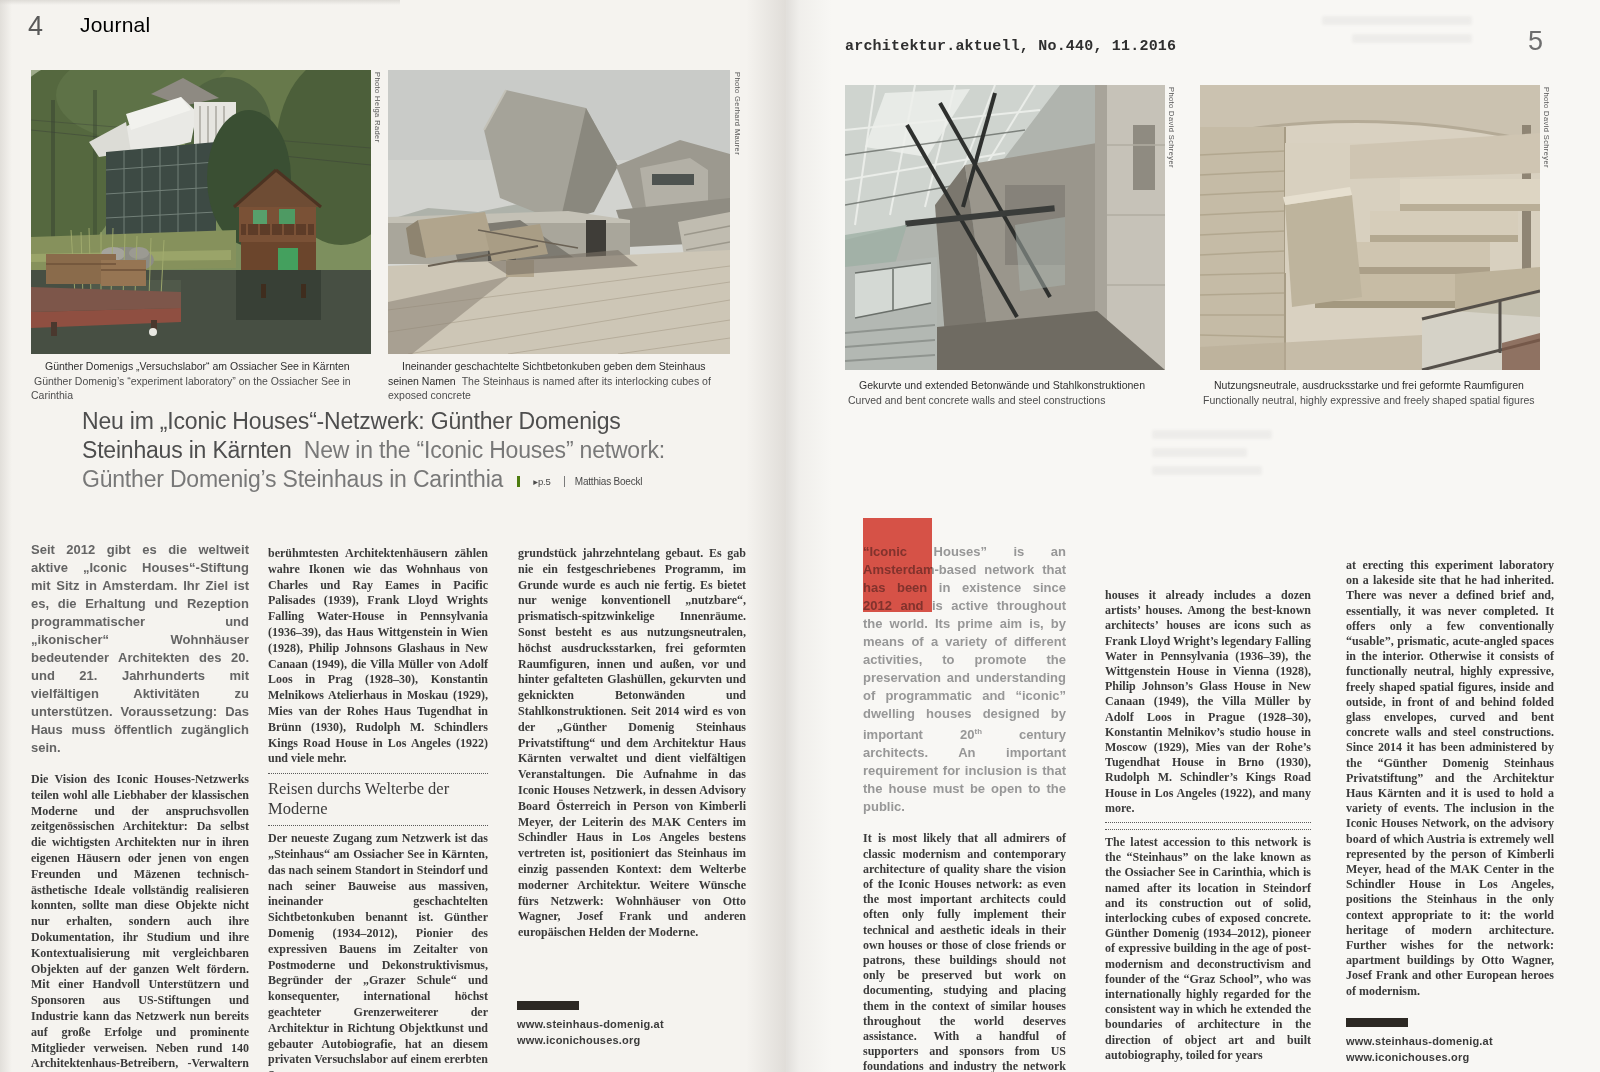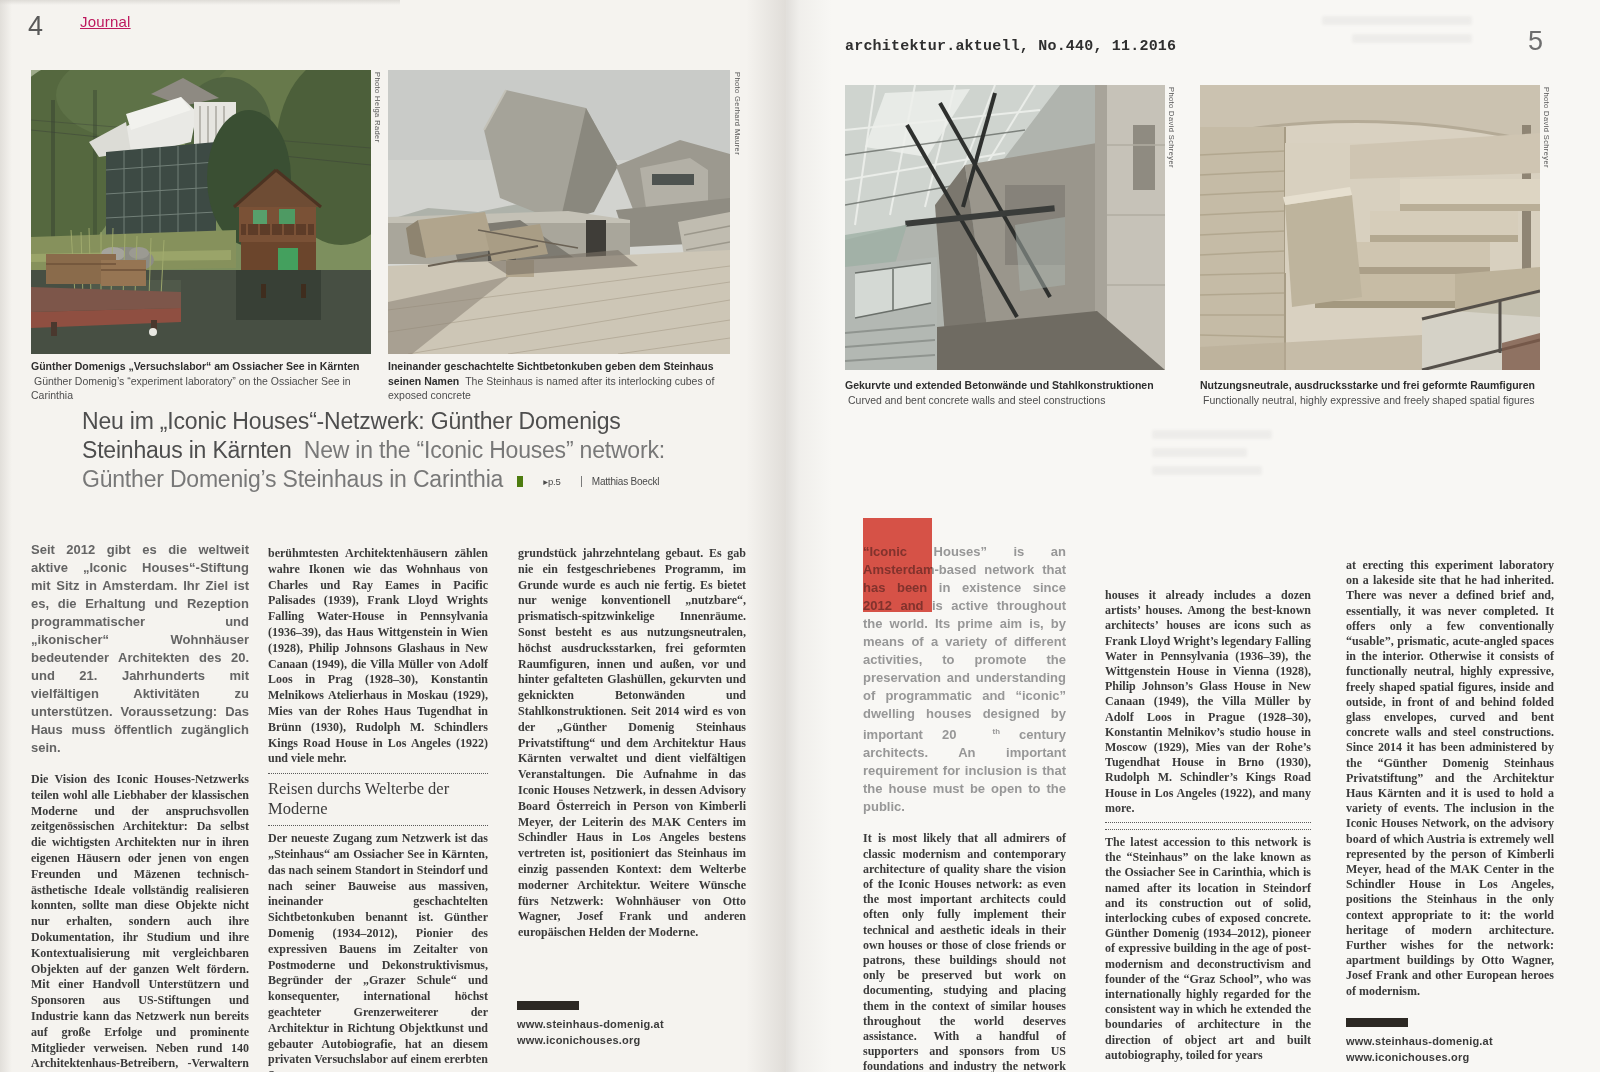--- a/index.html
+++ b/index.html
@@ -6,44 +6,44 @@
   .spread{position:relative;width:1600px;height:1072px;background:#f5f4f0;overflow:hidden;
           font-family:"Liberation Sans",sans-serif;}
   .page-left{position:absolute;left:0;top:0;width:786px;height:1072px;background:#f5f3ef;}
   .page-right{position:absolute;left:786px;top:0;width:814px;height:1072px;background:#f8f7f4;}
   .spine{position:absolute;left:746px;top:0;width:86px;height:1072px;
          background:linear-gradient(to right,rgba(110,102,94,0) 0%,rgba(110,102,94,0.16) 48%,rgba(110,102,94,0.06) 62%,rgba(110,102,94,0) 100%);}
   .edge-l{position:absolute;left:0;top:0;width:12px;height:1072px;background:linear-gradient(to right,#d9d6d1,rgba(217,214,209,0));opacity:.7;}
   .edge-t{position:absolute;left:0;top:0;width:400px;height:5px;background:linear-gradient(to bottom,#d5d2cd,rgba(213,210,205,0));opacity:.7;}
 
   .pagenum{position:absolute;font-size:27px;color:#5a5a5a;font-weight:400;}
-  .section-title{position:absolute;font-size:15px;color:#be185d;letter-spacing:.2px;text-decoration:underline;}
+  .section-title{position:absolute;font-size:21px;color:#000000;letter-spacing:.2px;}
   .issue-line{position:absolute;font-size:15px;font-weight:700;color:#2f2f2f;letter-spacing:.2px;font-family:Liberation Mono, monospace;}
 
   .photo{position:absolute;overflow:hidden;}
   .photo svg{display:block;width:100%;height:100%;}
   .credit{position:absolute;writing-mode:vertical-rl;font-size:7.5px;color:#555;letter-spacing:.4px;}
 
   .caption{position:absolute;font-size:10.5px;line-height:14.5px;color:#4d4d4d;}
-  .cap-de{font-weight:700;color:#2e2e2e;}
+  .cap-de{font-weight:400;color:#2e2e2e;margin-left:14px;}
   .cap-en{font-weight:400;color:#4d4d4d;margin-left:3px;}
 
   .title{position:absolute;font-size:23px;line-height:29px;letter-spacing:-0.2px;}
   .t-de{color:#4e4e4e;}
   .t-en{color:#787878;margin-left:6px;}
-  .t-ref{font-size:9.5px;color:#4a4a4a;border-left:6px solid #4d7c0f;border-right:1px solid #7a7a7a;padding:0 20px;margin-left:8px;vertical-align:2px;}
+  .t-ref{font-size:9.5px;color:#4a4a4a;border-left:3px solid #4d7c0f;border-right:1px solid #7a7a7a;padding:0 13px;margin-left:8px;vertical-align:2px;}
   .t-author{font-size:10px;color:#4a4a4a;margin-left:4px;vertical-align:2px;}
 
   .col{position:absolute;}
   .col p{margin:0;text-align:justify;font-weight:bold;}
   .sans-intro{font-family:"Liberation Sans",sans-serif;font-size:13px;line-height:18px;color:#646464;margin-bottom:15px !important;}
   .sans-intro.light{color:#979797;}
   .serif{font-family:"Liberation Serif",serif;font-size:12px;line-height:15.8px;color:#3a3a3a;}
   .serif-tight{line-height:15.2px;}
-  sup{font-size:.6em;padding-left:36px;}
+  sup{font-size:.6em;}
   .dotted{border-top:1.5px dotted #5a5a5a;height:0;margin:6px 0 5px 0;}
   .subhead{font-family:"Liberation Serif",serif;font-size:16.5px;line-height:20px;font-weight:400;color:#3c3c3c;margin:2px 0 3px 0;}
 
   .linkblock{position:absolute;}
   .linkbar{width:62px;height:9px;background:#2c2823;margin-bottom:7px;}
   .linkline{font-size:11px;font-weight:700;color:#3b3b3b;line-height:15.5px;letter-spacing:.2px;}
 
   .red-block{position:absolute;background:#d9453a;mix-blend-mode:multiply;opacity:.92;}
 
   .ghost{position:absolute;opacity:.09;filter:blur(1.5px);pointer-events:none;}

